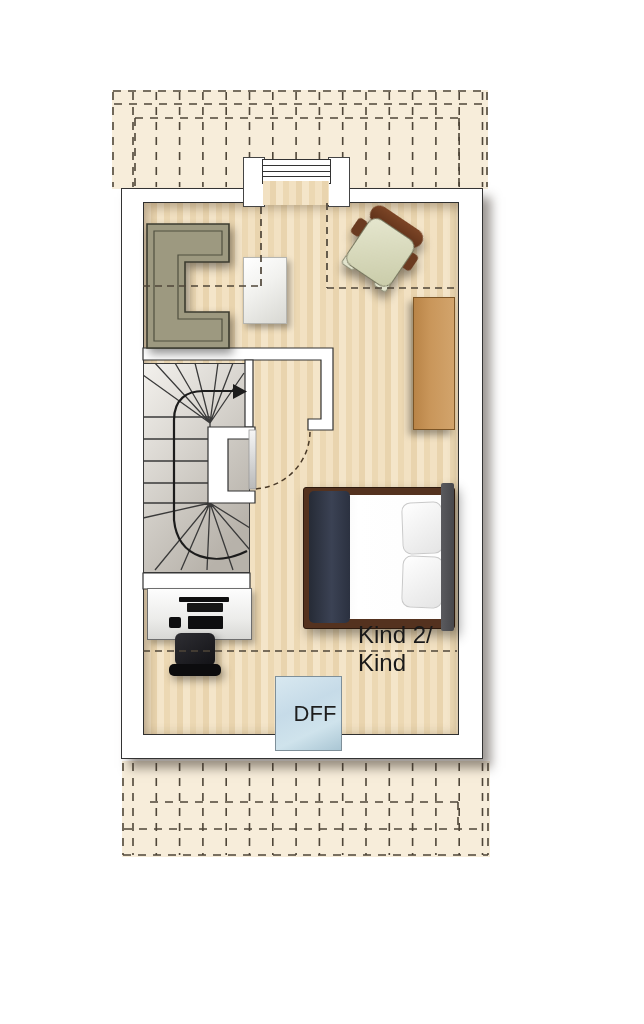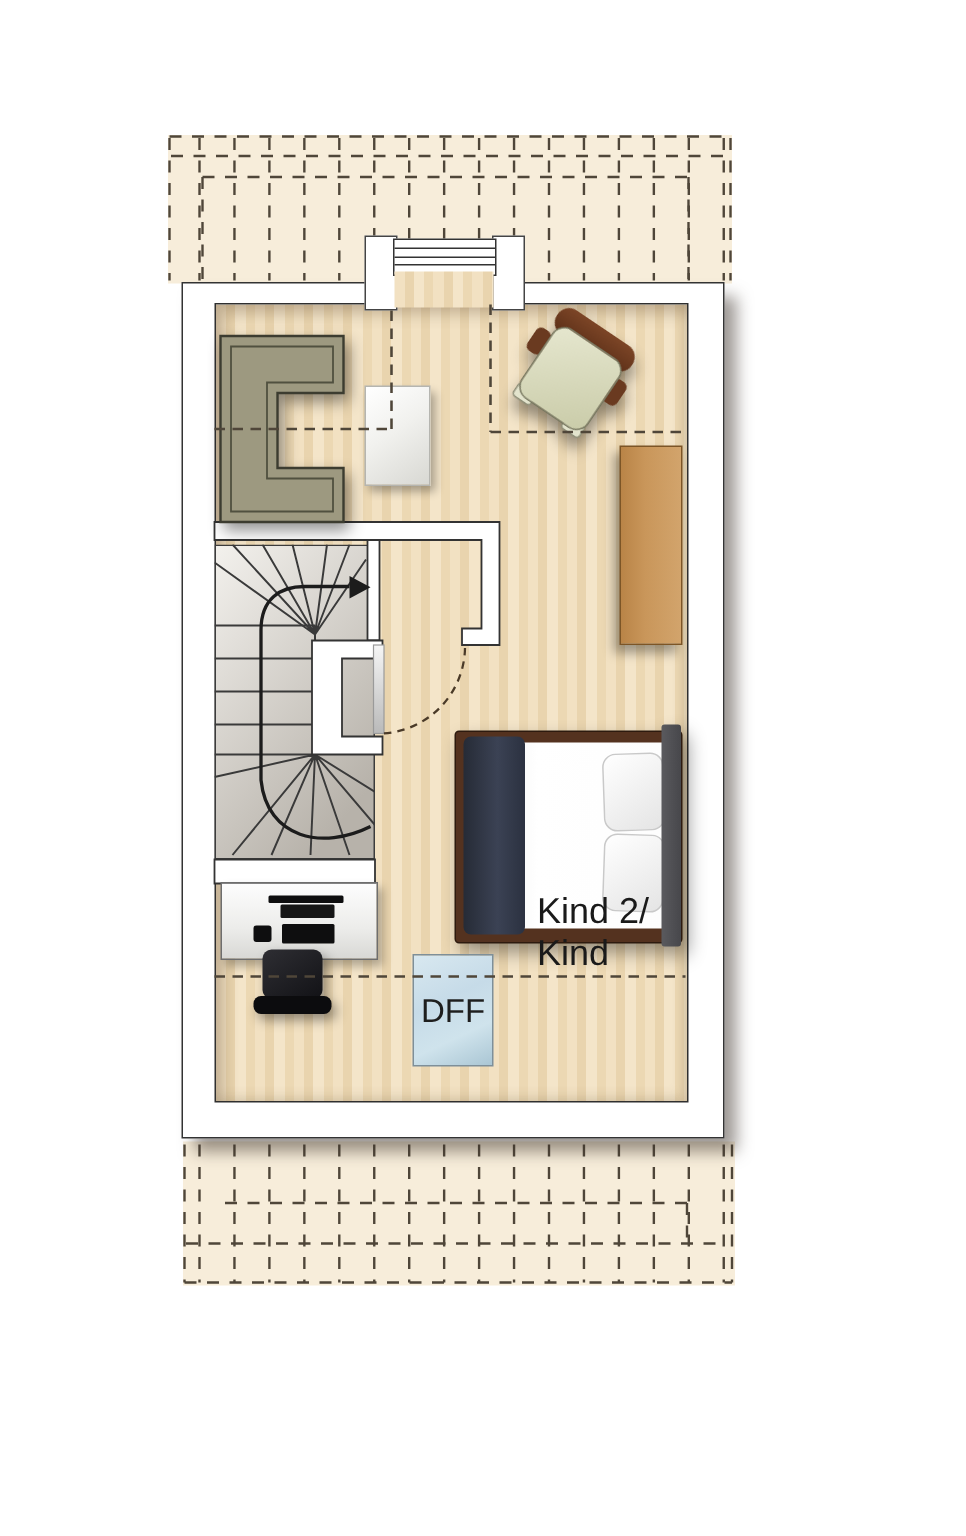--- a/index.html
+++ b/index.html
@@ -80,26 +80,26 @@
       background:linear-gradient(180deg,#fdfdfd,#ececea 60%,#d8d8d5);box-shadow:3px 4px 6px rgba(0,0,0,.28);}
   .desk div{position:absolute;background:#0e0e0f;}
   .eq-monitor{left:31px;top:8px;width:50px;height:5px;border-radius:1px;}
   .eq-dock{left:39px;top:14px;width:36px;height:9px;border-radius:1px;background:#161616!important;}
   .eq-keyboard{left:40px;top:27px;width:35px;height:13px;border-radius:1px;}
   .eq-mouse{left:21px;top:28px;width:12px;height:11px;border-radius:2px;}
   .desk-chair{left:168px;top:633px;width:54px;height:44px;filter:drop-shadow(3px 4px 4px rgba(0,0,0,.4));}
   .desk-chair div{position:absolute;}
   .dc-seat{left:7px;top:0px;width:40px;height:33px;background:linear-gradient(145deg,#2e2e33,#121216);border-radius:6px;}
   .dc-back{left:1px;top:31px;width:52px;height:12px;background:#0c0c0e;border-radius:5px;}
-  .dff{left:275px;top:636px;width:52px;height:73px;border:1px solid #7e8f99;
+  .dff{left:275px;top:676px;width:52px;height:73px;border:1px solid #7e8f99;
       background:linear-gradient(155deg,#d8e8f0 0%,var(--c-skylight_blue,#c6dbe8) 40%,#cfe3ec 70%,#aac6d4 100%);
       display:flex;align-items:center;justify-content:center;
-      font-size:22px;color:#1e1e1e;}
-
-  .room-label{left:358px;top:594px;width:130px;font-size:24px;line-height:27.5px;color:#1a1a1a;}
+      font-size:22px;color:#1e1e1e;padding-left:13px;}
+
+  .room-label{left:358px;top:621px;width:130px;font-size:24px;line-height:27.5px;color:#1a1a1a;}
 </style>
 </head>
 <body>
 
 <div class="canvas">
 
   <div class="oh oh-top">
     <svg viewBox="0 0 376 99">
       <path class="dash" d="M1 2 V97"></path>
       <path class="dash" d="M1 1 H375"></path>

